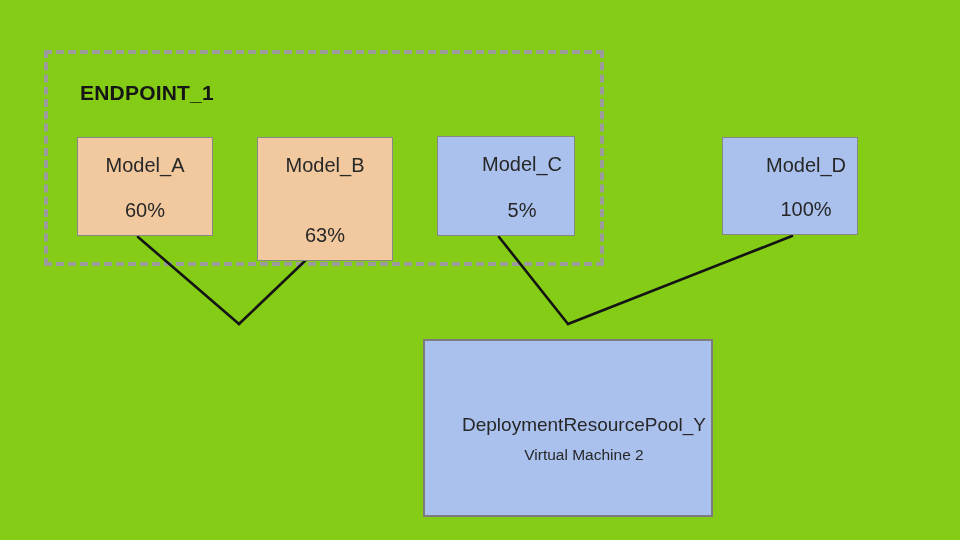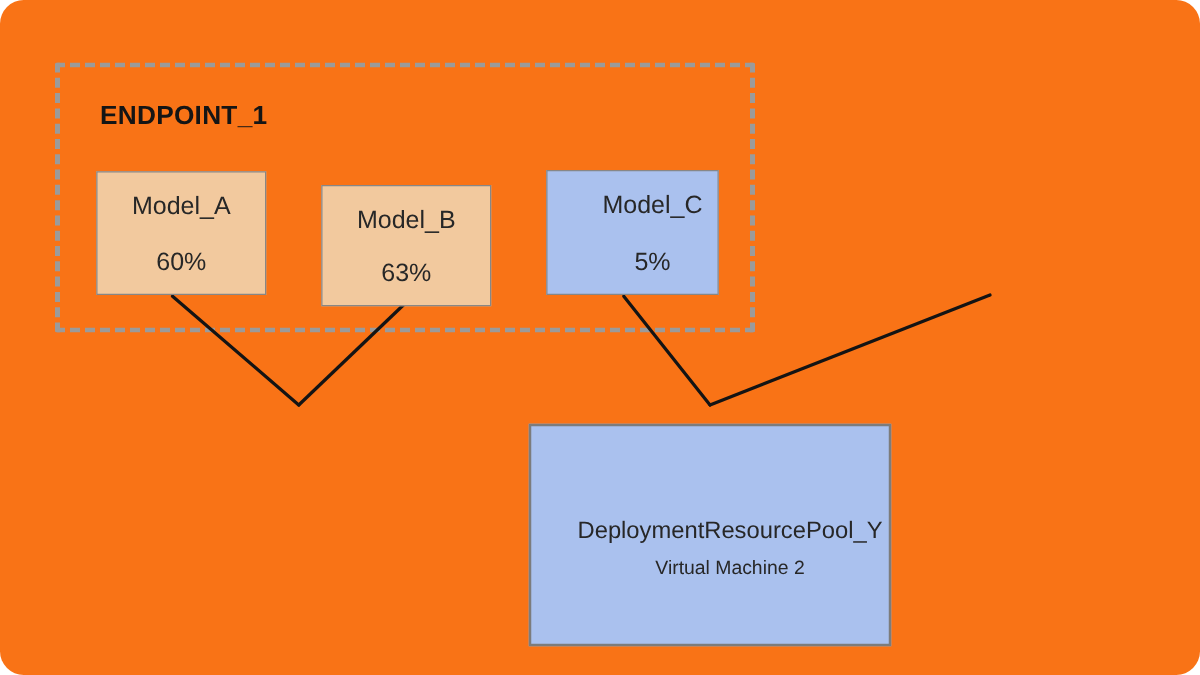--- a/index.html
+++ b/index.html
@@ -5,23 +5,22 @@
   html, body {
     margin: 0;
     padding: 0;
     background: #ffffff;
     font-family: "Liberation Sans", sans-serif;
   }
   #stage {
     position: relative;
     width: 960px;
     height: 540px;
-    background: #f97316;
+    background: #84cc16;
     overflow: hidden;
-    border-radius: 19px;
   }
   
   #connector-layer {
     position: absolute;
     left: 0; top: 0;
     width: 960px; height: 540px;
     z-index: 1;
   }
   #connector-layer line {
     stroke: var(--line-color, #141414);
@@ -57,21 +56,21 @@
     display: flex;
     flex-direction: column;
     align-items: center;
     justify-content: space-between;
     padding: 16px 0 13px 0;
     z-index: 2;
   }
   .fill-orange { background: var(--orange-fill, #f2c99e); }
   .fill-blue   { background: var(--blue-fill, #aac1ee); padding-left: 32px; }
   #model-a { left: 77px;  top: 137px; width: 136px; height: 99px; text-align: right; }
-  #model-b { left: 257px; top: 148px; width: 136px; height: 97px; }
+  #model-b { left: 257px; top: 137px; width: 136px; height: 124px; }
   #model-c { left: 437px; top: 136px; width: 138px; height: 100px; }
   #model-d { left: 722px; top: 137px; width: 136px; height: 98px; }
   .model-name {
     font-size: 20px;
     color: #272727;
   }
   .model-traffic {
     font-size: 20px;
     color: #272727;
   }
@@ -126,20 +125,24 @@
   <div class="model-box fill-orange" id="model-b">
     <div class="model-name">Model_B</div>
     <div class="model-traffic">63%</div>
   </div>
 
   <div class="model-box fill-blue" id="model-c">
     <div class="model-name">Model_C</div>
     <div class="model-traffic">5%</div>
   </div>
 
+  <div class="model-box fill-blue" id="model-d">
+    <div class="model-name">Model_D</div>
+    <div class="model-traffic">100%</div>
+  </div>
 
 
   <div class="pool-box fill-blue" id="pool-y">
     <div class="pool-name">DeploymentResourcePool_Y</div>
     <div class="pool-machine">Virtual Machine 2</div>
   </div>
 
 </div>
 
 </body></html>

